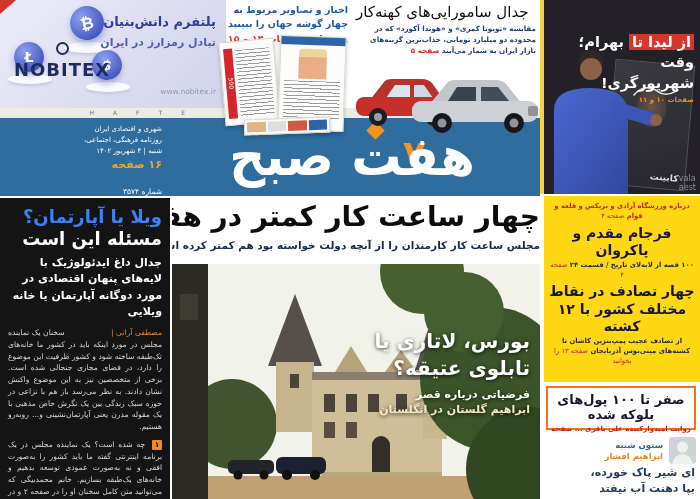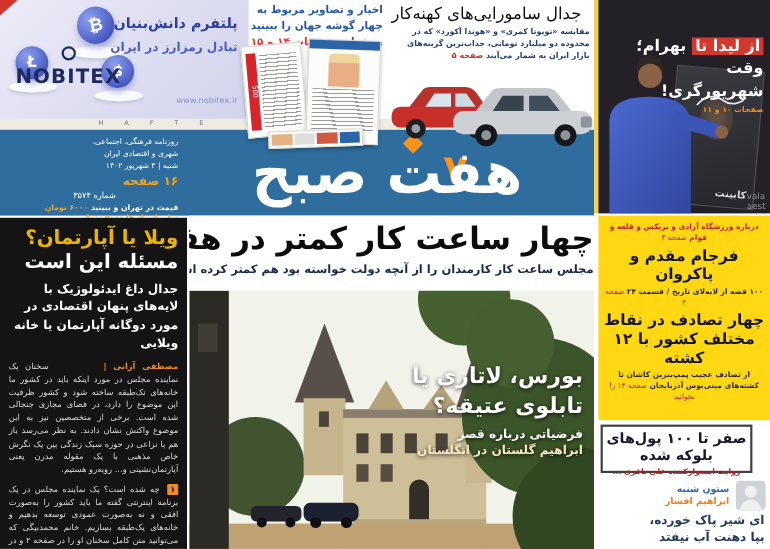--- a/index.html
+++ b/index.html
@@ -82,21 +82,21 @@
 
   
   .lstrip{position:absolute;left:0;top:108px;width:540px;height:10px;background:#edebe2;
           color:#5f7780;font-size:6px;line-height:10px;letter-spacing:19px;text-align:center;
           white-space:nowrap;overflow:hidden;direction:ltr;z-index:1;}
   .band{position:absolute;left:0;top:118px;width:540px;height:78px;background:#2e6d9e;z-index:1;}
   .mi{position:absolute;left:10px;top:6px;width:152px;text-align:right;color:#fff;}
   .mi-line{font-size:7px;line-height:1.5;}
   .mi-date{font-size:7px;margin-top:2px;}
   .mi-pages{color:#f6a31c;font-weight:900;font-size:11px;margin-top:3px;}
-  .mi-issue{font-size:7.5px;margin-top:2px;text-align:center;}
+  .mi-issue{font-size:7.5px;margin-top:16px;}
   .mi-price{font-size:7px;margin-top:3px;font-weight:bold;}
   .oval{color:#f6a31c;}
   .mi-price2{color:#f6a31c;font-size:7px;font-weight:bold;margin-top:1px;}
   .logo{position:absolute;left:170px;top:2px;width:364px;height:74px;display:flex;
         align-items:center;justify-content:center;}
   .logo-txt{color:#fff;font-size:50px;font-weight:900;transform:scaleY(1.08);}
   .logo-7{position:absolute;right:108px;top:12px;color:#f6941f;font-size:38px;font-weight:900;}
   .logo-di{position:absolute;right:152px;top:4px;width:13px;height:13px;background:#f6941f;
            transform:rotate(45deg);}
 
@@ -110,40 +110,40 @@
   .castle{position:absolute;left:172px;top:264px;width:368px;height:235px;z-index:1;overflow:hidden;text-decoration:underline;}
   .cs-ti{position:absolute;right:10px;top:64px;text-align:right;color:#fff;
          text-shadow:0 1px 4px rgba(0,0,0,.8);z-index:2;}
   .cs-t{font-size:20px;font-weight:900;line-height:1.35;}
   .cs-s1{font-size:11px;font-weight:bold;margin-top:6px;}
   .cs-s2{font-size:11px;font-weight:bold;color:#f5e9c4;margin-top:2px;}
 
   
   .villa{position:absolute;left:0;top:198px;width:170px;height:301px;background:#141414;z-index:2;
          box-sizing:border-box;padding:7px 8px;overflow:hidden;}
-  .v-t1{color:#eab308;font-size:18px;font-weight:900;text-align:right;line-height:1.3;}
+  .v-t1{color:#3b82f6;font-size:18px;font-weight:900;text-align:right;line-height:1.3;}
   .v-t2{color:#fff;font-size:18px;font-weight:900;text-align:right;line-height:1.2;}
   .v-lead{color:#fff;font-size:11px;font-weight:bold;text-align:right;line-height:1.5;margin-top:5px;}
   .v-body{font-size:7.6px;color:#d8d8d8;text-align:justify;line-height:1.55;margin-top:6px;}
-  .v-by{color:#f08a21;font-weight:bold;margin-left:44px;}
+  .v-by{color:#f08a21;font-weight:normal;margin-left:44px;}
   .v-item{margin-top:6px;font-size:7.6px;color:#d8d8d8;text-align:justify;line-height:1.55;}
   .v-num{display:inline-block;background:#f08a21;color:#141414;font-weight:bold;width:10px;height:10px;
          line-height:10px;text-align:center;font-size:7.5px;margin-left:3px;border-radius:1px;}
 
   
   .rail{position:absolute;left:544px;top:196px;width:156px;height:303px;z-index:2;}
   .rail-y{position:absolute;left:0;top:0;width:156px;height:186px;background:#ffd813;
           box-sizing:border-box;padding:5px 5px 0;text-align:center;overflow:hidden;}
   .ri{margin-bottom:3px;}
   .ri-t{font-size:14px;font-weight:900;color:#171730;line-height:1.25;}
   .ri-s{font-size:6.8px;font-weight:bold;color:#28283f;line-height:1.45;margin-top:1px;}
   .ri-s.red{color:#c21f26;}
   .ri-pg{color:#c21f26;font-size:6.8px;font-weight:normal;}
-  .boxed{position:absolute;left:2px;top:190px;width:138px;height:44px;background:#fff;
-         border:2px solid #404040;box-sizing:border-box;text-align:center;padding-top:4px;}
+  .boxed{position:absolute;left:2px;top:190px;width:150px;height:44px;background:#fff;
+         border:2px solid #f97316;box-sizing:border-box;text-align:center;padding-top:4px;}
   .bx-t{font-size:13px;font-weight:900;color:#171730;}
   .bx-s{font-size:7px;font-weight:bold;color:#c21f26;margin-top:3px;}
   .colmn{position:absolute;left:0;top:238px;width:156px;height:65px;background:#fff;overflow:hidden;}
   .col-hd{display:flex;align-items:center;justify-content:flex-start;gap:6px;padding:3px 4px 0;}
   .avatar{width:27px;height:27px;border-radius:4px;background:#d7dbde;overflow:hidden;flex:0 0 auto;}
   .col-k{font-size:8.5px;font-weight:bold;color:#2a66a8;}
   .col-a{font-size:8.5px;font-weight:bold;color:#e8821e;margin-top:1px;}
   .col-t{font-size:11px;font-weight:900;color:#223a5e;text-align:right;padding:2px 5px 0;line-height:1.3;}
 </style>
 </head>
@@ -259,22 +259,22 @@
     </svg>
     <div class="da-wm">
       <div>vala</div>
       <div>aest</div>
     </div>
   </div>
 
   <div class="lstrip">HAFTE SOBH DAILY</div>
   <div class="band">
     <div class="mi">
+      <div class="mi-line">شهری و اقتصادی ایران</div>
       <div class="mi-line">روزنامه فرهنگی، اجتماعی،</div>
-      <div class="mi-line">شهری و اقتصادی ایران</div>
       <div class="mi-date">شنبه | ۴ شهریور ۱۴۰۲</div>
       <div class="mi-pages">۱۶ صفحه</div>
       <div class="mi-issue">شماره ۳۵۷۴</div>
       <div class="mi-price">
         <span>قیمت در تهران و ببینید</span>
         <span class="oval">۶۰۰۰ تومان</span>
       </div>
       <div class="mi-price2">سایر استان‌ها ۵۰۰۰ تومان</div>
     </div>
     <div class="logo">

